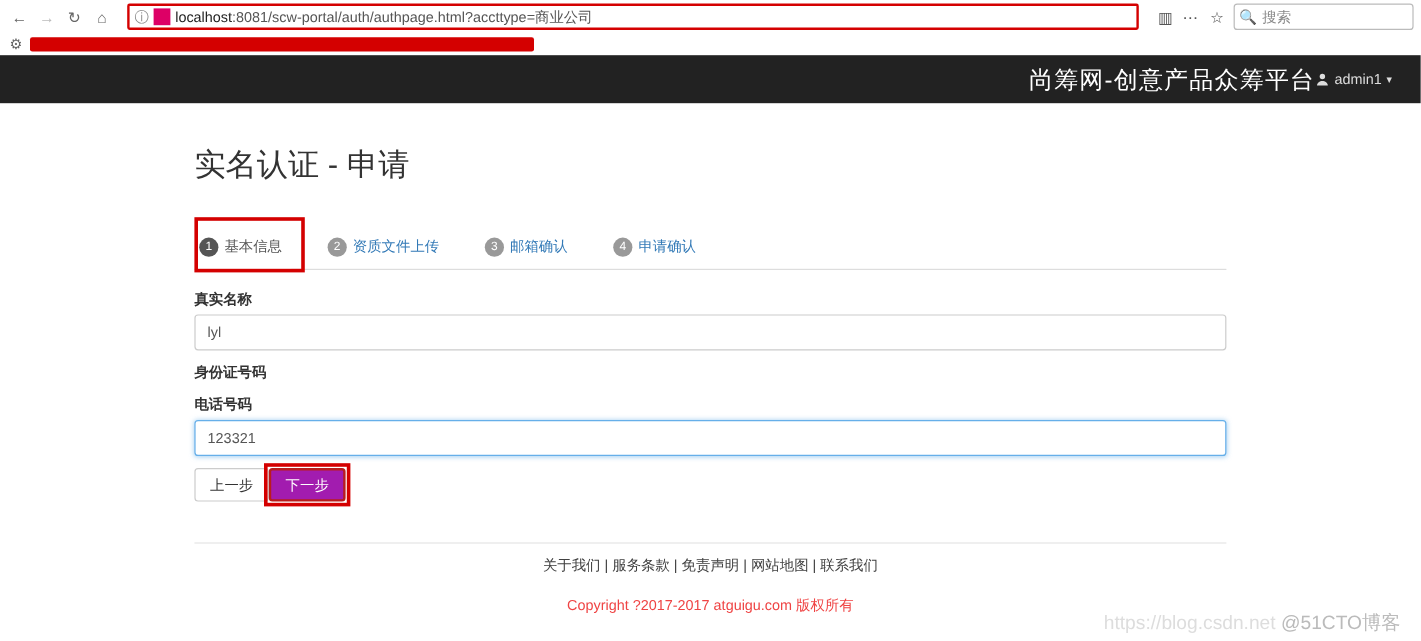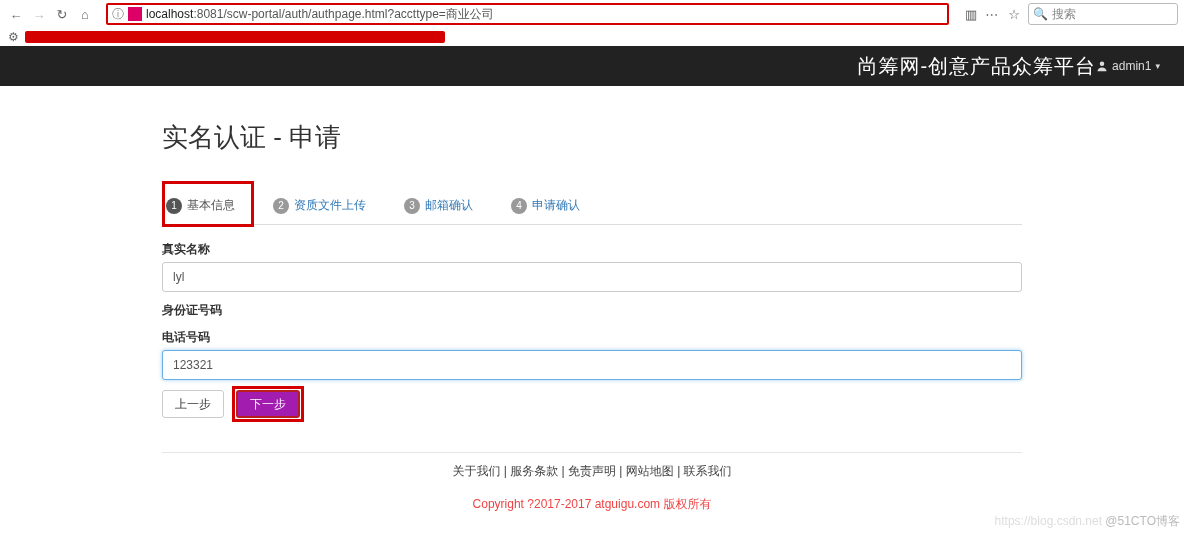--- a/index.html
+++ b/index.html
@@ -41,35 +41,35 @@
   .tab .num { width: 16px; height: 16px; border-radius: 8px; background: #999; color: #fff; font-size: 10px; display: inline-flex; align-items: center; justify-content: center; }
   .tab.active .num { background: #555; }
   .tab-highlight { position: absolute; left: 0; top: -6px; width: 92px; height: 46px; border: 3px solid #d40000; pointer-events: none; }
 
   
   .form-group { margin-bottom: 10px; }
   .form-label { font-size: 12px; font-weight: 700; color: #333; margin-bottom: 4px; display: block; }
   .form-input { width: 100%; height: 30px; border: 1px solid #ccc; border-radius: 3px; padding: 12px 10px; font-size: 12px; color: #555; }
   .form-input.focus { border-color: #66afe9; box-shadow: 0 0 4px rgba(102,175,233,.6); outline: none; }
 
-  .btn-row { display: flex; align-items: center; gap: 12px; }
+  .btn-row { display: flex; align-items: center; gap: 0; }
   .btn { height: 28px; padding: 0 12px; font-size: 12px; border-radius: 3px; cursor: pointer; display: inline-flex; align-items: center; }
   .btn-default { background: #fff; border: 1px solid #ccc; color: #333; }
   .btn-success { background: #a21caf; border: 2px solid #b91c1c; color: #fff; }
   .btn-success-wrap { position: relative; display: inline-block; }
   .btn-success-wrap::after { content: ""; position: absolute; left: -4px; top: -4px; right: -4px; bottom: -4px; border: 3px solid #d40000; pointer-events: none; }
 
   
   .footer-sep { border-top: 1px solid #e5e5e5; margin: 34px auto 10px; width: 860px; }
   .footer { text-align: center; font-size: 12px; padding-bottom: 10px; }
   .footer-links { color: #404040; margin-bottom: 16px; }
   .footer-links .fl { cursor: pointer; }
   .footer-copy { color: #ef4444; }
 
-  .watermark { position: absolute; right: 4px; bottom: 4px; font-size: 12px; color: #ddd; }
+  .watermark { position: absolute; right: 17px; bottom: 4px; font-size: 16px; color: #ddd; }
   .watermark .dark { color: #bbb; }
 </style>
 </head>
 <body>
 
 <div class="browser-bar">
   <span class="nav-btn">←</span>
   <span class="nav-btn disabled">→</span>
   <span class="nav-btn">↻</span>
   <span class="nav-btn">⌂</span>

